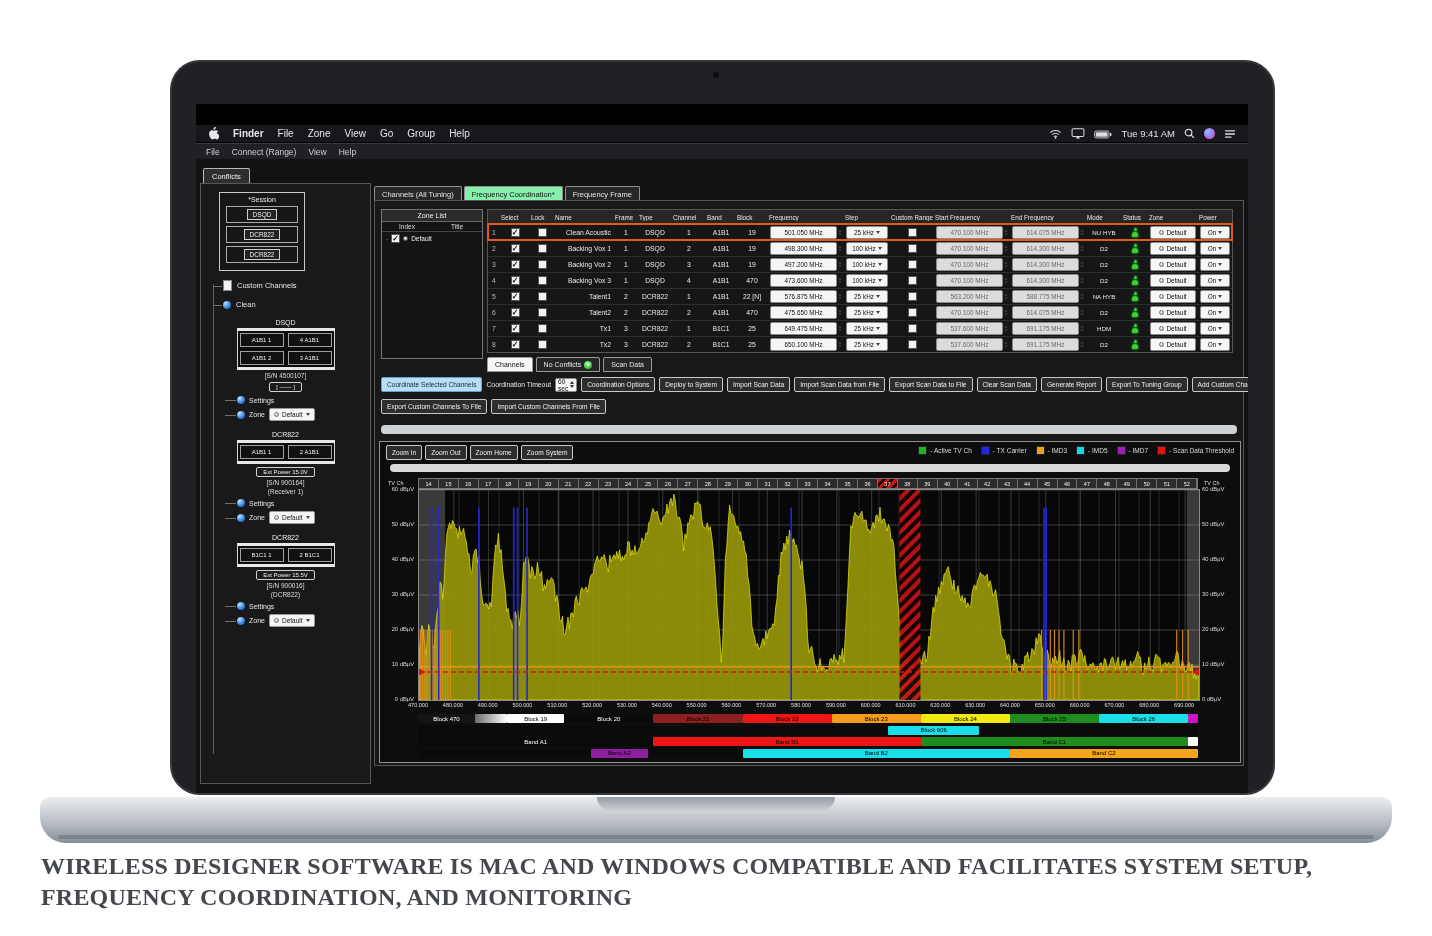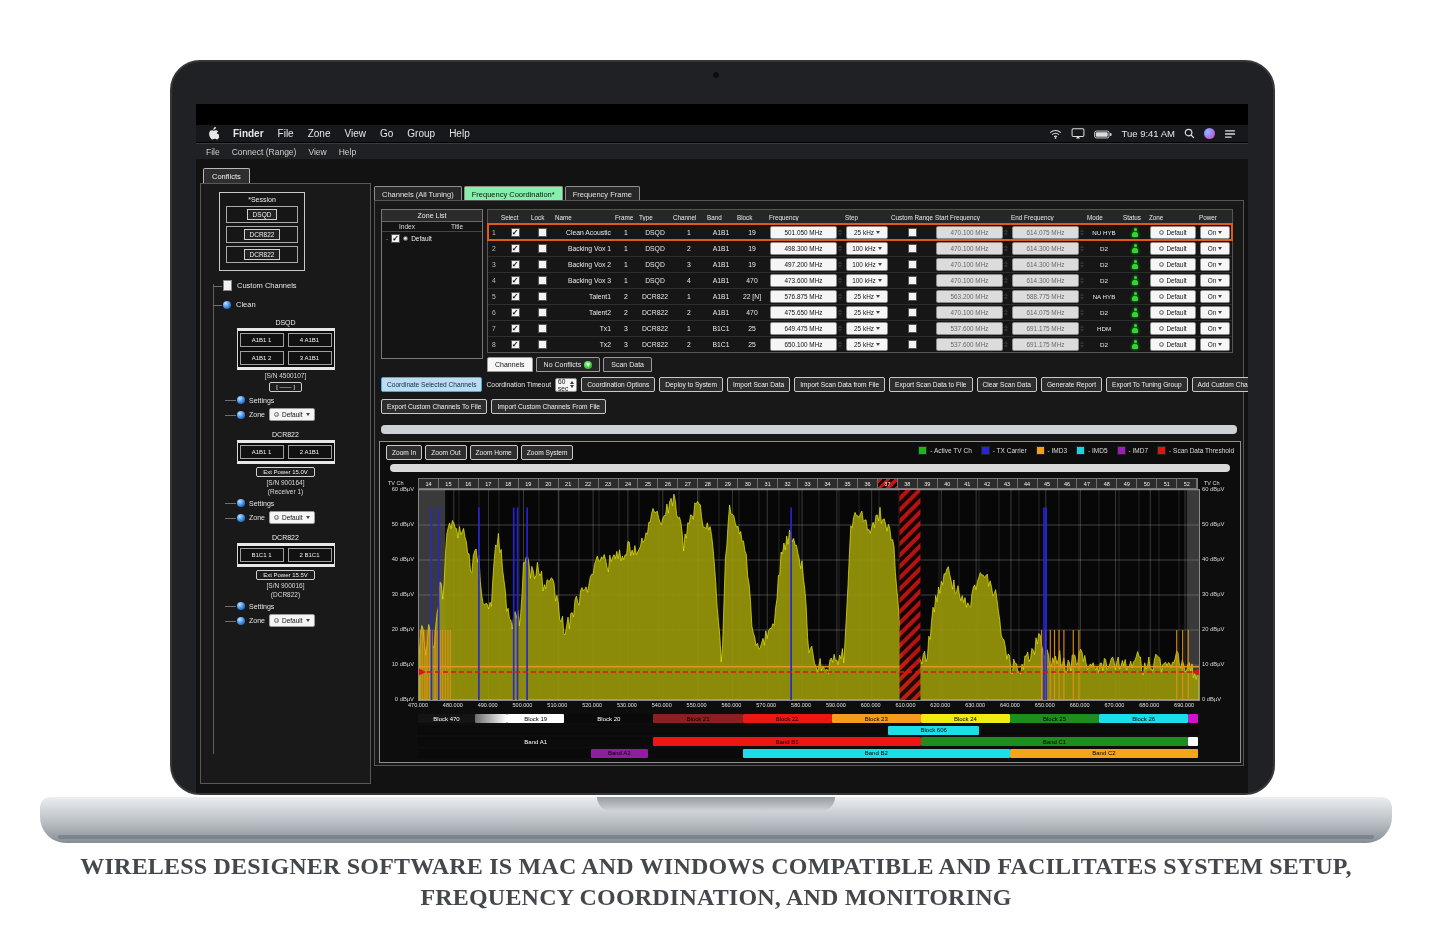--- a/index.html
+++ b/index.html
@@ -4,21 +4,21 @@
 <style>
   html,body{margin:0;padding:0;background:#fff;font-family:"Liberation Sans",sans-serif;}
   .stage{position:relative;width:1432px;height:936px;background:#fff;overflow:hidden;}
   
   .lid{position:absolute;left:170px;top:60px;width:1105px;height:735px;background:#1f2125;border-radius:30px;border:2px solid #35373b;box-sizing:border-box;}
   .cam{position:absolute;left:50%;top:72px;width:6px;height:6px;border-radius:50%;background:#0c0d0f;transform:translateX(-50%);}
   .screen{position:absolute;left:196px;top:104px;width:1052px;height:689px;background:#000;overflow:hidden;}
   .base{position:absolute;left:40px;top:797px;width:1352px;height:46px;background:linear-gradient(#eceef0,#b9bfc5 55%,#878e95);border-radius:10px 10px 26px 26px;}
   .base::after{content:'';position:absolute;left:18px;right:18px;bottom:4px;height:4px;background:#6a7077;border-radius:2px;opacity:.55;}
   .notch{position:absolute;left:50%;top:0;transform:translateX(-50%);width:238px;height:14px;background:linear-gradient(#959ca3,#cdd2d6);border-radius:0 0 14px 14px;}
-  .caption{position:absolute;top:851px;left:50%;transform:translateX(-50%);width:1350px;text-align:center;font-family:"Liberation Serif",serif;font-weight:bold;font-size:24px;line-height:1.3;color:#44484d;letter-spacing:.2px;}
+  .caption{position:absolute;top:851px;left:50%;transform:translateX(-50%);width:1350px;text-align:left;font-family:"Liberation Serif",serif;font-weight:bold;font-size:24px;line-height:1.3;color:#44484d;letter-spacing:.2px;}
   
   .macbar{position:absolute;left:0;right:0;top:21px;height:17px;background:#17181c;display:flex;align-items:center;padding:0 12px;color:#e6e6e6;font-size:10px;gap:14px;box-sizing:border-box;}
   .macbar .app{font-weight:bold;}
   .macmenus{display:flex;gap:14px;}
   .macright{margin-left:auto;display:flex;align-items:flex-end;gap:9px;}
   .macright svg{display:block;}
   .siri{width:11px;height:11px;border-radius:50%;background:radial-gradient(circle at 35% 35%,#7ec8ff,#b06cf0 55%,#e84a6f);}
   
   .appmenu{position:absolute;left:0;right:0;top:39px;height:15px;background:#202124;border-top:1px solid #3a3b3e;display:flex;align-items:center;gap:12px;padding:0 10px;color:#cfcfcf;font-size:8.5px;}
   .appbody{position:absolute;left:0;top:55px;width:1052px;height:634px;background:#121212;}

